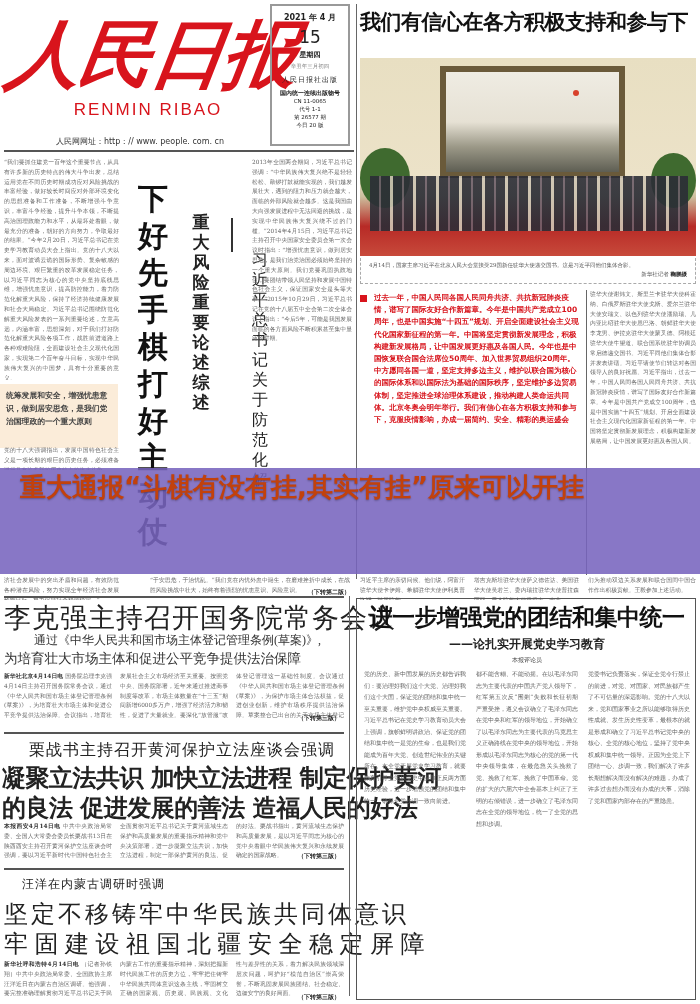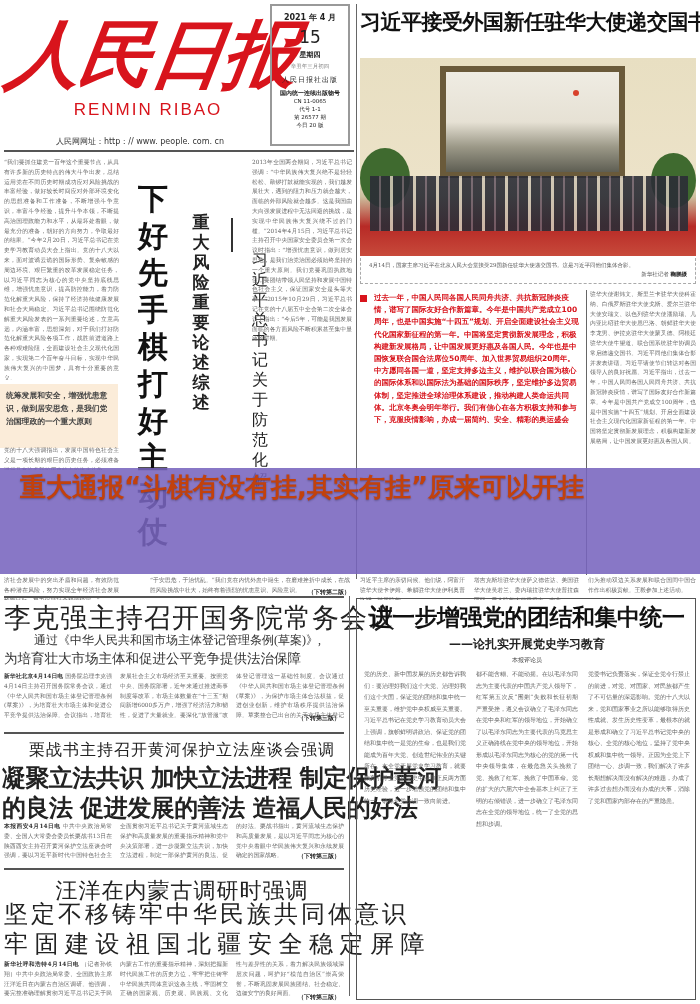--- a/index.html
+++ b/index.html
@@ -97,21 +97,21 @@
     <span>CN 11-0065</span><br>
     <span>代号 1-1</span><br>
     <span>第 26577 期</span><br>
     <span>今日 20 版</span>
   </div>
 </div>
 
 <div class="abs rule" style="left:4px; top:150px; width:350px;"></div>
 <div class="abs vrule" style="left:356px; top:4px; height:575px;"></div>
 
-<div class="abs" id="top-headline">习近平接受外国新任驻华大使递交国书</div>
+<div class="abs" id="top-headline">我们有信心在各方积极支持和参与下</div>
 
 <div class="abs" id="photo">
   <div class="plant-l"></div>
   <div class="plant-r"></div>
   <div class="panel">
     <div class="painting">
         <div class="sun"></div>
       </div>
   </div>
   <div class="people"></div>
@@ -172,21 +172,21 @@
 <div class="abs hd-serif" style="left:2px; top:762px; font-size:24px; font-weight:bold; letter-spacing:-0.5px;">凝聚立法共识 加快立法进程 制定保护黄河</div>
 <div class="abs hd-serif" style="left:2px; top:792px; font-size:24px; font-weight:bold; letter-spacing:-0.5px;">的良法 促进发展的善法 造福人民的好法</div>
 <div class="abs cols3 body-text" style="left:4px; top:822px; width:340px; height:40px; overflow:hidden;">
   <div><b style="color:#333;">本报西安4月14日电</b> <span>中共中央政治局常委、全国人大常委会委员长栗战书13日在陕西西安主持召开黄河保护立法座谈会时强调，要以习近平新时代中国特色社会主义思想为指导，</span></div>
   <div>全面贯彻习近平总书记关于黄河流域生态保护和高质量发展的重要指示精神和党中央决策部署，进一步凝聚立法共识，加快立法进程，制定一部保护黄河的良法、促进发展的善法、造福人民</div>
   <div>的好法。栗战书指出，黄河流域生态保护和高质量发展，是以习近平同志为核心的党中央着眼中华民族伟大复兴和永续发展确定的国家战略。</div>
 </div>
 <div class="abs cont" style="left:250px; top:852px; width:90px;">（下转第三版）</div>
 
 <div class="abs rule" style="left:4px; top:868px; width:340px; height:1.5px;"></div>
-<div class="abs hd-sans" style="left:22px; top:876px; width:320px; font-size:22px; text-align:center; letter-spacing:1px;">汪洋在内蒙古调研时强调</div>
+<div class="abs hd-sans" style="left:22px; top:876px; width:320px; font-size:12px; letter-spacing:1px;">汪洋在内蒙古调研时强调</div>
 <div class="abs hd-serif" style="left:4px; top:898px; font-size:24px; letter-spacing:3px;">坚定不移铸牢中华民族共同体意识</div>
 <div class="abs hd-serif" style="left:4px; top:928px; font-size:24px; letter-spacing:6.5px;">牢固建设祖国北疆安全稳定屏障</div>
 <div class="abs cols3 body-text" style="left:4px; top:960px; width:340px; height:40px; overflow:hidden;">
   <div><b style="color:#333;">新华社呼和浩特4月14日电</b> <span>（记者孙铁翔）中共中央政治局常委、全国政协主席汪洋近日在内蒙古自治区调研。他强调，要完整准确理解贯彻习近平总书记关于民族工作的重要论述和对</span></div>
   <div>内蒙古工作的重要指示精神，深刻把握新时代民族工作的历史方位，牢牢把住铸牢中华民族共同体意识这条主线，牢固树立正确的国家观、历史观、民族观、文化观、宗教观，正确认识和处理共同</div>
   <div>性与差异性的关系，着力解决民族领域深层次问题，呵护好“模范自治区”崇高荣誉，不断巩固发展民族团结、社会稳定、边疆安宁的良好局面。</div>
 </div>
 <div class="abs cont" style="left:250px; top:993px; width:90px;">（下转第三版）</div>
 
 <div class="abs vrule" style="left:349px; top:596px; height:400px;"></div>

